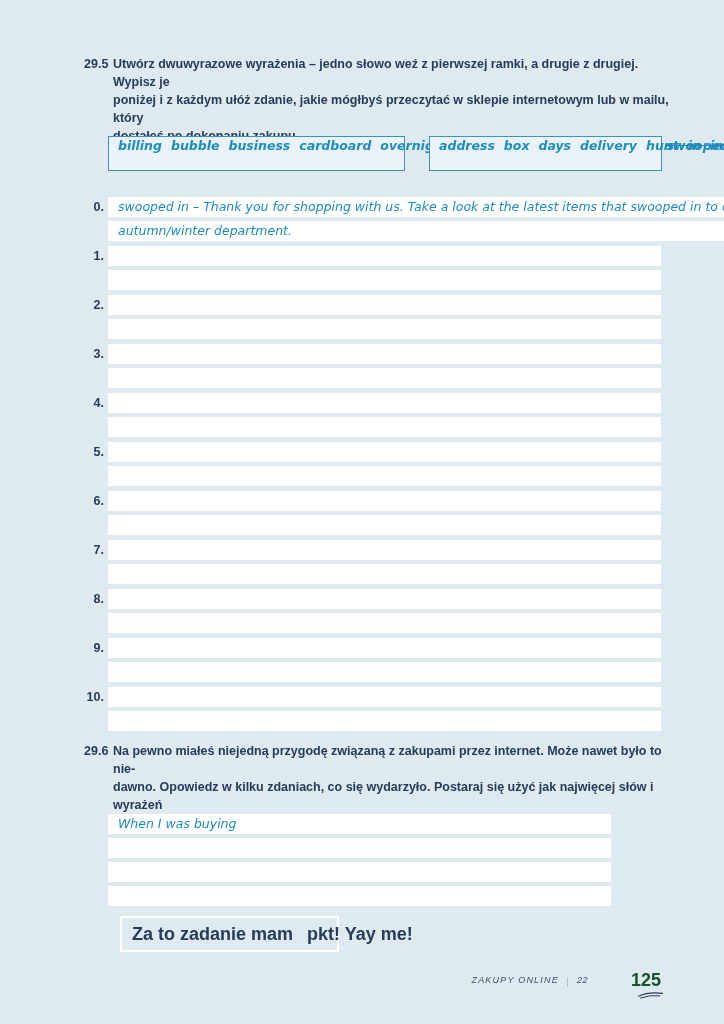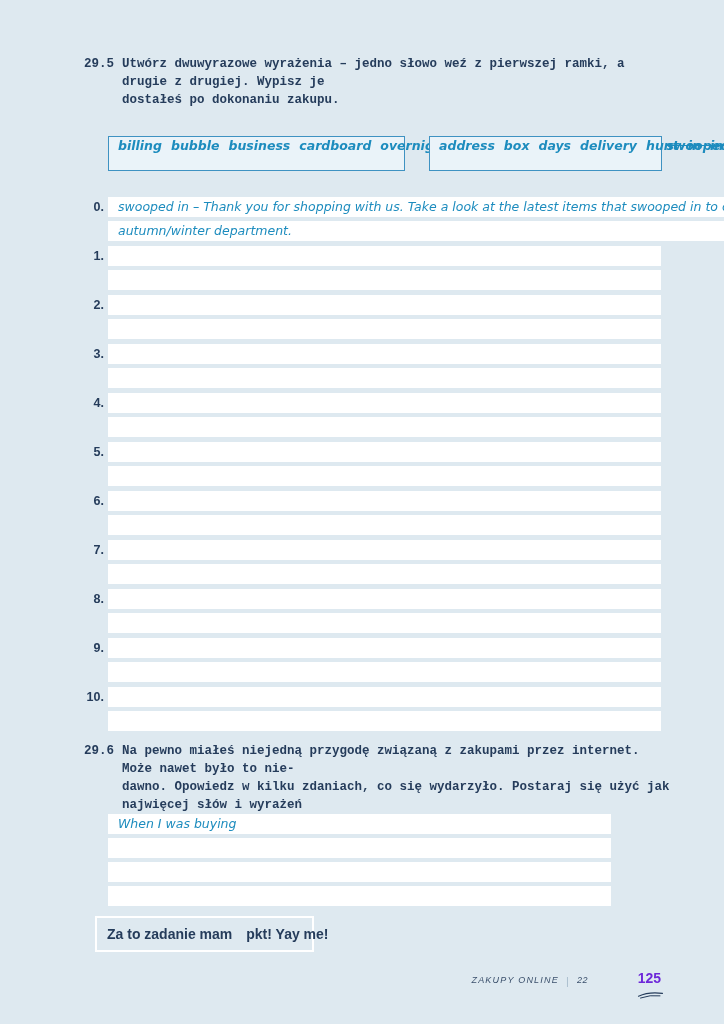--- a/index.html
+++ b/index.html
@@ -12,26 +12,25 @@
     overflow: hidden;
   }
   .page { position: absolute; inset: 0; }
 
   
   .ex-header {
     position: absolute;
     left: 84px;
     width: 588px;
     display: flex;
-    gap: 11px;
+    gap: 2px;
     font-weight: bold;
     font-size: 12.5px;
     line-height: 18px;
     color: #253c5b;
-    font-family: Liberation Mono, monospace;
   }
   .ex-num { min-width: 27px; white-space: nowrap; }
   #ex1-header { top: 55px; }
   #ex2-header { top: 742px; justify-content: space-between; }
 
   
   .word-boxes {
     position: absolute;
     left: 108px;
     top: 136px;
@@ -102,30 +101,30 @@
     top: 814px;
     width: 503px;
     display: flex;
     flex-direction: column;
     gap: 4px;
   }
 
   
   .score-box {
     position: absolute;
-    left: 95px;
+    left: 120px;
     top: 916px;
     width: 219px;
     height: 36px;
     border: 2px solid #ffffff;
     display: flex;
     align-items: center;
     padding-left: 10px;
     font-weight: bold;
-    font-size: 14px;
+    font-size: 18px;
     color: #253c5b;
     white-space: nowrap;
   }
   .points-blank {
     display: inline-block;
     width: 30px;
     height: 28px;
     background: #ffffff;
     margin: 0 7px;
   }
@@ -147,40 +146,41 @@
     font-style: normal;
     margin: 0 7px;
     font-size: 11px;
   }
   .footer-section { letter-spacing: 0.5px; }
   .page-number {
     position: absolute;
     top: 970px;
     right: 63px;
     font-weight: bold;
-    font-size: 14px;
-    color: #6d28d9;
+    font-size: 18px;
+    color: #14532d;
   }
   .swoosh {
     position: absolute;
     top: 990px;
     right: 60px;
     width: 27px;
     height: 9px;
   }
 </style>
 </head>
 <body>
 
 <div class="page">
 
   <div class="ex-header" id="ex1-header">
     <div class="ex-num">29.5</div>
     <div>
       <div>Utwórz dwuwyrazowe wyrażenia – jedno słowo weź z pierwszej ramki, a drugie z drugiej. Wypisz je</div>
+      <div>poniżej i z każdym ułóż zdanie, jakie mógłbyś przeczytać w sklepie internetowym lub w mailu, który</div>
       <div>dostałeś po dokonaniu zakupu.</div>
     </div>
   </div>
 
   <div class="word-boxes">
     <div class="word-box" id="word-box-1"><span class="word">billing</span><span class="word">bubble</span><span class="word">business</span><span class="word">cardboard</span><span class="word">overnight</span><span class="word">package</span><span class="word">private</span><span class="word">scavenger</span><span class="word struck">swooped</span></div>
     <div class="word-box" id="word-box-2"><span class="word">address</span><span class="word">box</span><span class="word">days</span><span class="word">delivery</span><span class="word">hunt</span><span class="word struck">in</span><span class="word">individual</span></div>
   </div>
 
   <div class="lines-area">

